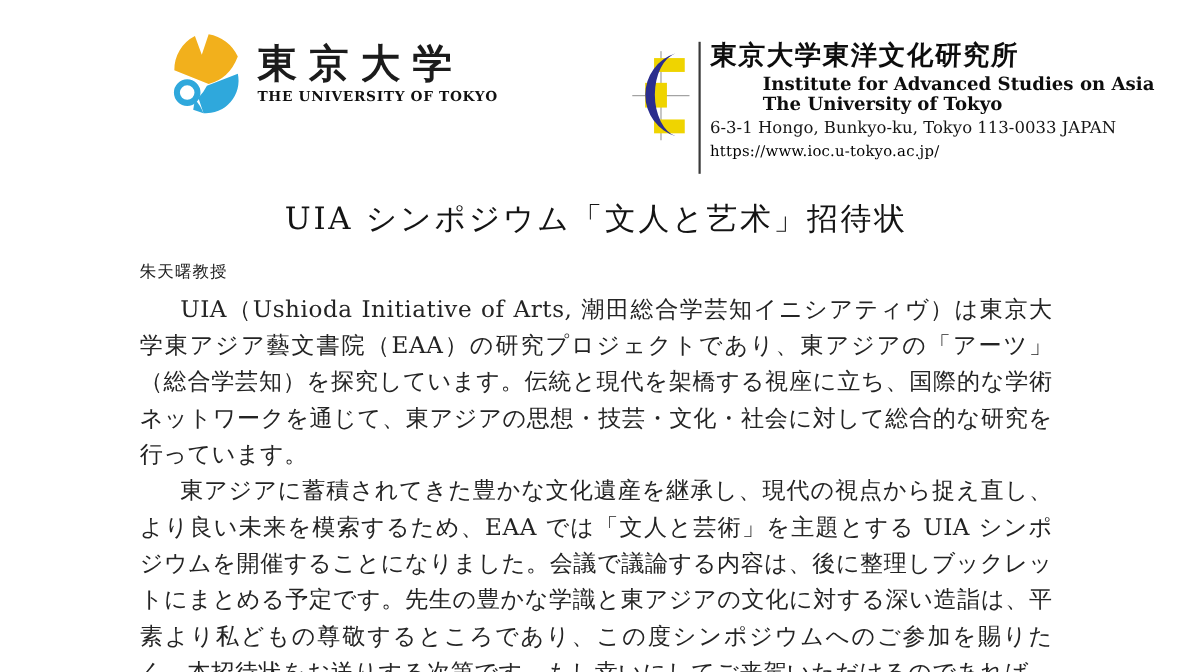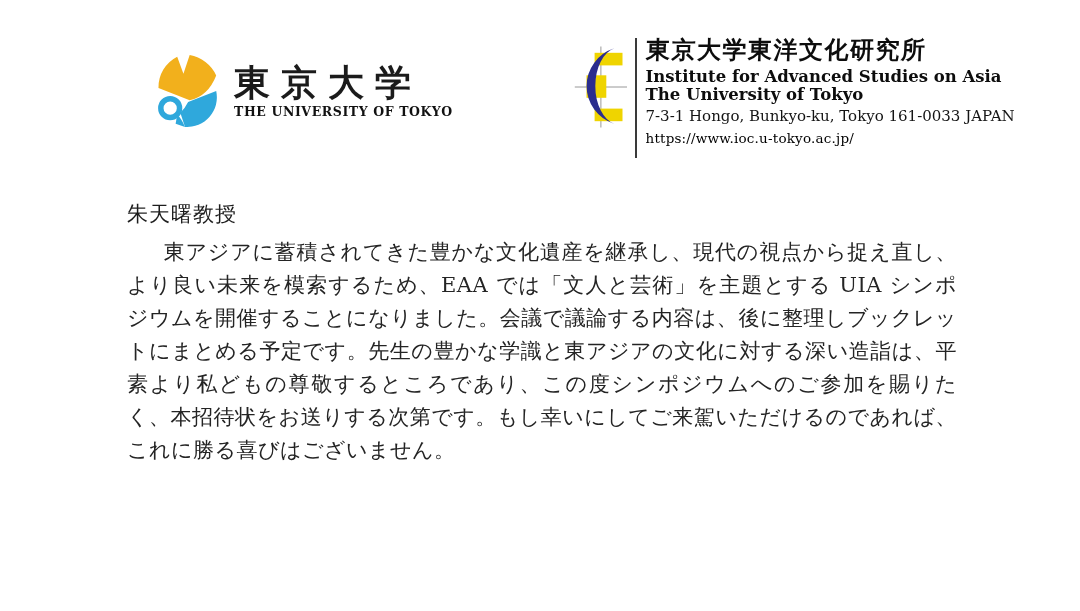--- a/index.html
+++ b/index.html
@@ -15,21 +15,21 @@
   body{font-family:"DejaVu Serif","Liberation Serif",serif;color:var(--ink);}
   .page{
     position:relative;
     width:1080px;height:611px;
     background:var(--paper);
     overflow:hidden;
   }
 
   
   .utokyo{
-    position:absolute;left:146px;top:52px;
+    position:absolute;left:146px;top:28px;
     display:flex;align-items:center;gap:10px;
   }
   .utokyo-logo{width:78px;height:78px;flex:0 0 auto;}
   .utokyo-text .ja{
     font-size:36px;font-weight:600;letter-spacing:11px;
     color:#1b1b1b;line-height:1.1;white-space:nowrap;
   }
   .utokyo-text .en{
     font-size:12.5px;font-weight:bold;letter-spacing:0.6px;
     color:#111;white-space:nowrap;margin-top:1px;
@@ -45,42 +45,42 @@
     width:1.5px;height:120px;background:#3a3a3a;
     margin:2px 9px 0 8px;flex:0 0 auto;
   }
   .ioc-text{padding-top:0px;white-space:nowrap;}
   .ioc-text .name-ja{
     font-size:24px;font-weight:bold;color:#0d0d0d;
     letter-spacing:1.5px;line-height:1.2;margin-bottom:3px;
     transform:skewX(-2deg);
   }
   .ioc-text .name-en{
-    font-size:16.5px;font-weight:bold;color:#0d0d0d;line-height:1.13;
+    font-size:16.5px;font-weight:bold;color:#0d0d0d;line-height:1.13;margin-left:48px;
   }
   .ioc-text .addr{
     font-size:15px;color:#141414;line-height:1.26;margin-top:2px;
   }
   .ioc-text .addr.first{margin-top:8px;}
   .ioc-text .url{
     font-size:13.5px;color:#000000;margin-top:4px;letter-spacing:0.2px;
   }
 
   
   .letter{
     position:absolute;left:127px;top:180px;width:830px;
   }
   .letter-title{
     text-align:center;
     font-size:28px;font-weight:500;letter-spacing:2.5px;
     color:#141414;white-space:nowrap;
   }
   .addressee{
     margin-top:20px;
-    font-size:21px;color:#1d1d1d;letter-spacing:1px;
+    font-size:15px;color:#1d1d1d;letter-spacing:1px;
   }
   .paras{margin-top:8px;}
   .para{
     font-size:21px;line-height:33px;color:#242424;
     text-align:justify;text-indent:1.75em;letter-spacing:0.5px;
   }
 </style>
 </head>
 <body>
 
@@ -112,25 +112,27 @@
       <rect x="15" y="32" width="22" height="25" style="fill:var(--ioc_yellow)"></rect>
       <rect x="24" y="69" width="31" height="14" style="fill:var(--ioc_yellow)"></rect>
 
       <path d="M46,2 A44,44 0 0 0 46,86 A27,43 0 0 1 46,2 Z" style="fill:var(--ioc_navy)"></path>
     </svg>
     <div class="ioc-divider"></div>
     <div class="ioc-text">
       <div class="name-ja">東京大学東洋文化研究所</div>
       <div class="name-en">Institute for Advanced Studies on Asia</div>
       <div class="name-en">The University of Tokyo</div>
-      <div class="addr">7-3-1 Hongo, Bunkyo-ku, Tokyo 161-0033 JAPAN</div>
+      <div class="addr">6-3-1 Hongo, Bunkyo-ku, Tokyo 113-0033 JAPAN</div>
       <div class="url">https://www.ioc.u-tokyo.ac.jp/</div>
     </div>
   </div>
 
   <div class="letter">
+    <div class="letter-title">UIA シンポジウム「文人と艺术」招待状</div>
     <div class="addressee">朱天曙教授</div>
     <div class="paras">
+      <p class="para">UIA（Ushioda Initiative of Arts, 潮田総合学芸知イニシアティヴ）は東京大学東アジア藝文書院（EAA）の研究プロジェクトであり、東アジアの「アーツ」（総合学芸知）を探究しています。伝統と現代を架橋する視座に立ち、国際的な学術ネットワークを通じて、東アジアの思想・技芸・文化・社会に対して総合的な研究を行っています。</p>
       <p class="para">東アジアに蓄積されてきた豊かな文化遺産を継承し、現代の視点から捉え直し、より良い未来を模索するため、EAA では「文人と芸術」を主題とする UIA シンポジウムを開催することになりました。会議で議論する内容は、後に整理しブックレットにまとめる予定です。先生の豊かな学識と東アジアの文化に対する深い造詣は、平素より私どもの尊敬するところであり、この度シンポジウムへのご参加を賜りたく、本招待状をお送りする次第です。もし幸いにしてご来駕いただけるのであれば、これに勝る喜びはございません。</p>
     </div>
   </div>
 
 </div>
 
 </body></html>

